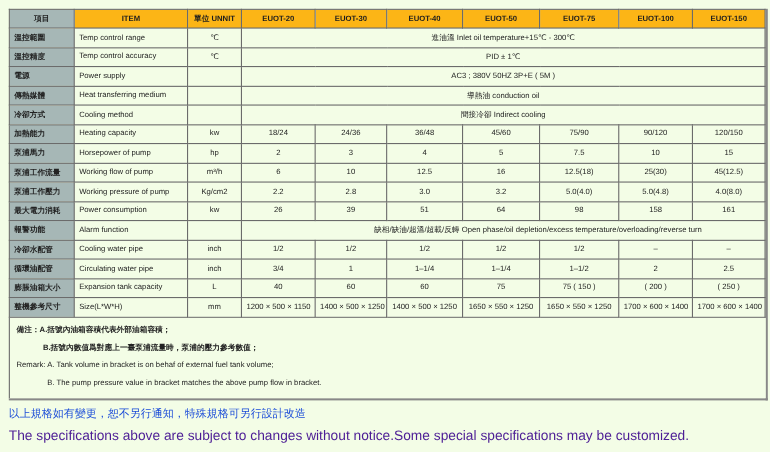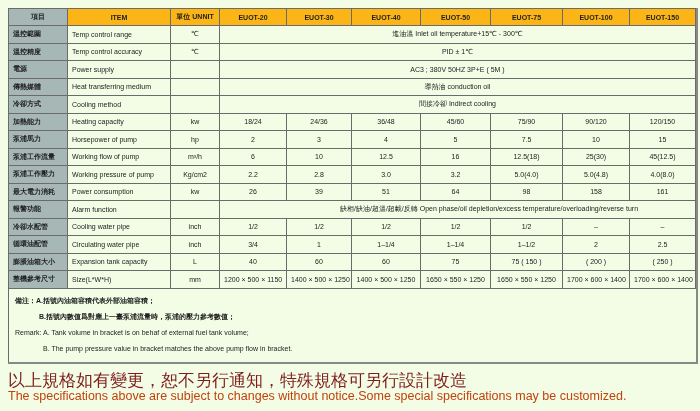--- a/index.html
+++ b/index.html
@@ -30,24 +30,24 @@
     table.spec td.span-val { text-align: center; background: #f3fde6; }
     table.spec td.span-left { text-align: left; padding-left: 120px; background: #f3fde6; }
     .remarks {
       border-left: 1px solid #6b6b6b; padding: 4px 8px 5px 6px; font-size: 7px; background: #f3fde6;
     }
     .remarks .line { height: 16px; line-height: 16px; }
     .remarks .indent-cn { padding-left: 24px; }
     .remarks .indent-en { padding-left: 28px; }
     .remarks .bold { font-weight: bold; }
     .footer-cn {
-      position: absolute; left: 8px; top: 369px; font-size: 17px; color: #7f1d1d;
+      position: absolute; left: 8px; top: 369px; font-size: 10px; color: #1d4ed8;
     }
     .footer-en {
-      position: absolute; left: 8px; top: 389px; font-size: 12.5px; color: #c2410c; text-align: center;
+      position: absolute; left: 8px; top: 389px; font-size: 12.5px; color: #4c1d95; text-align: center;
     }
   </style>
 </head>
 <body>
 
 <div class="spec-wrap">
   <table class="spec">
     <colgroup>
       <col style="width:59px">
         <col style="width:103px">

